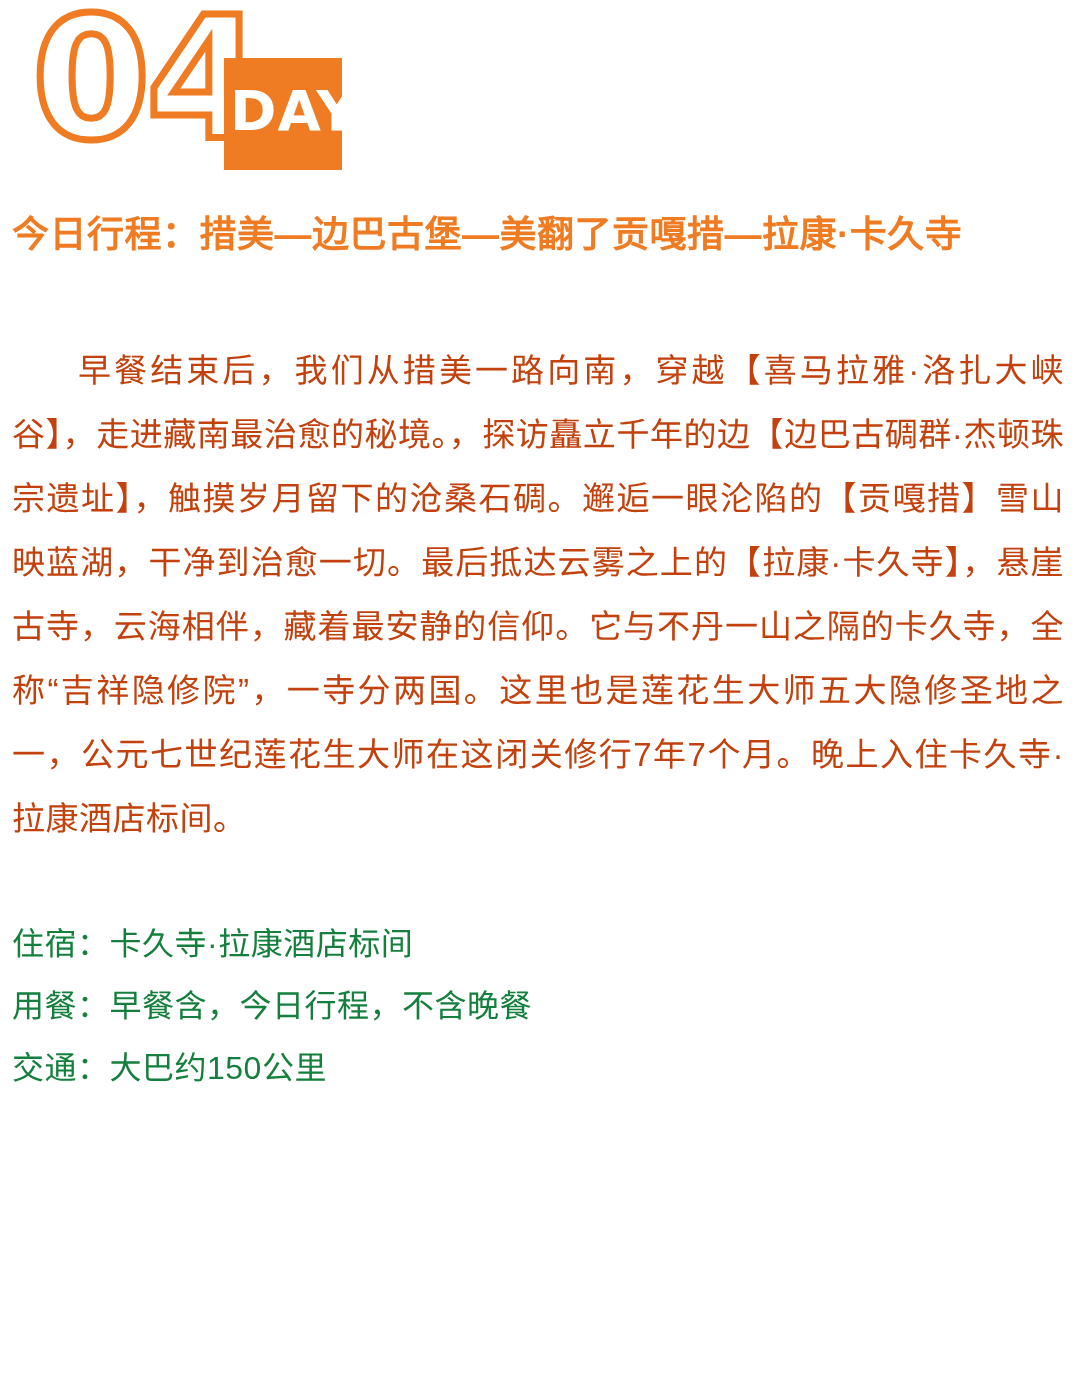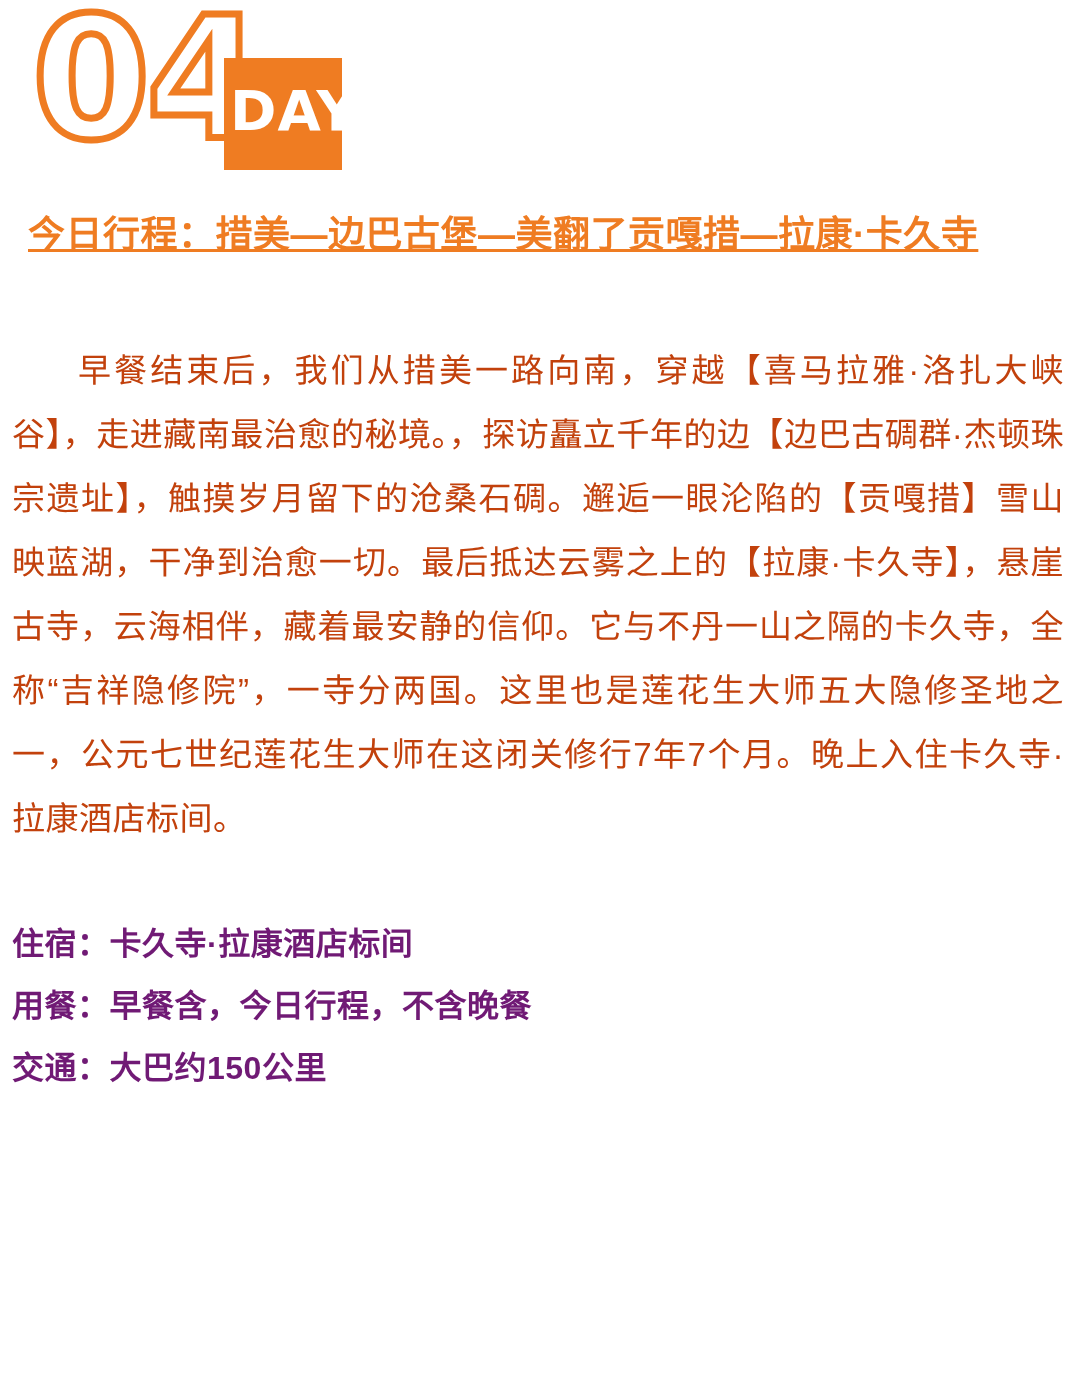--- a/index.html
+++ b/index.html
@@ -64,23 +64,22 @@
     font-family: "DejaVu Sans", "Liberation Sans", sans-serif;
   }
 
   
   .headline {
     color: #ef7c22;
     font-size: 37px;
     line-height: 64px;
     font-weight: 700;
     letter-spacing: 0.5px;
-    margin: 28px 0 0 16px;
+    margin: 28px 0 0 0;
     padding: 0 6px 0 4px;
-    text-decoration: underline;
   }
 
   
   .body-para {
     font-size: 33px;
     line-height: 64px;
     color: #c2410c;
     text-indent: 66px;
     margin: 72px 0 0 0;
     padding: 0 4px 0 4px;
@@ -89,23 +88,22 @@
   }
 
   
   .info-list {
     margin: 62px 0 0 0;
     padding: 0 4px;
   }
   .info-line {
     font-size: 32px;
     line-height: 62px;
-    color: #701a75;
+    color: #15803d;
     letter-spacing: 0.5px;
-    font-weight: bold;
   }
   .info-line.highlight {
     color: #ef7c22;
     font-weight: 700;
     line-height: 66px;
   }
 </style>
 </head>
 <body>
 

